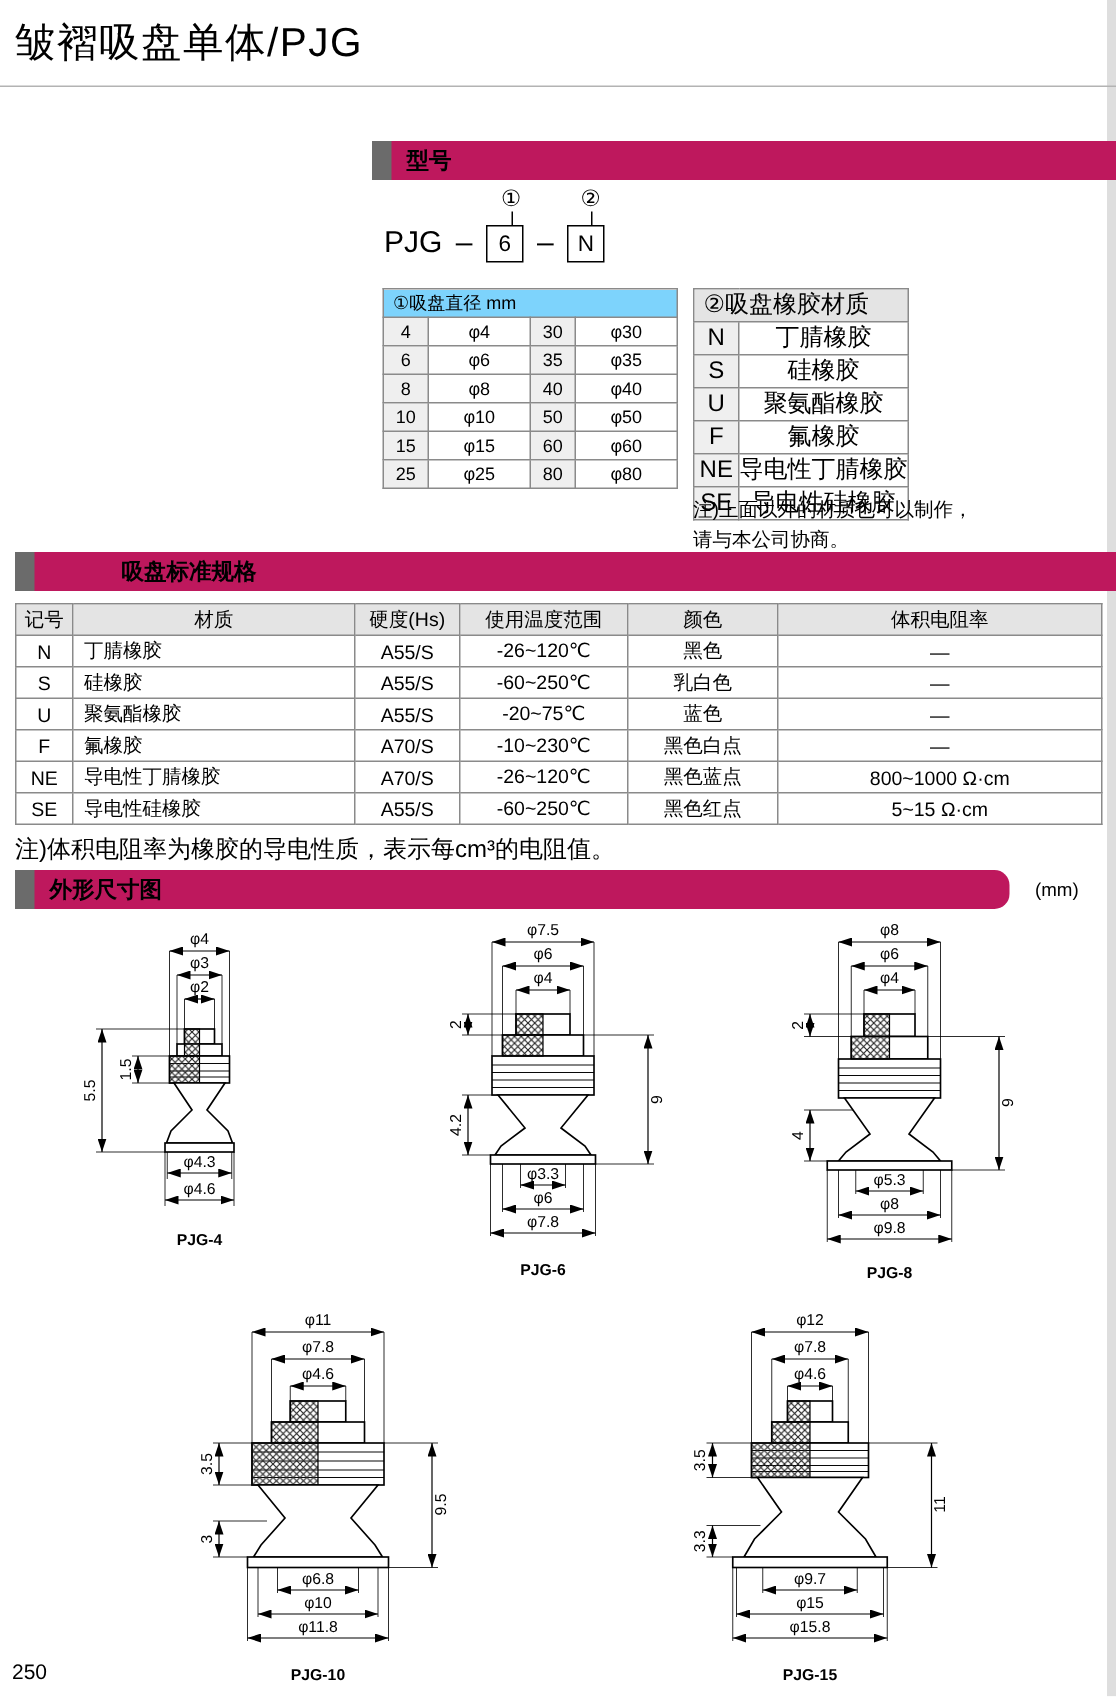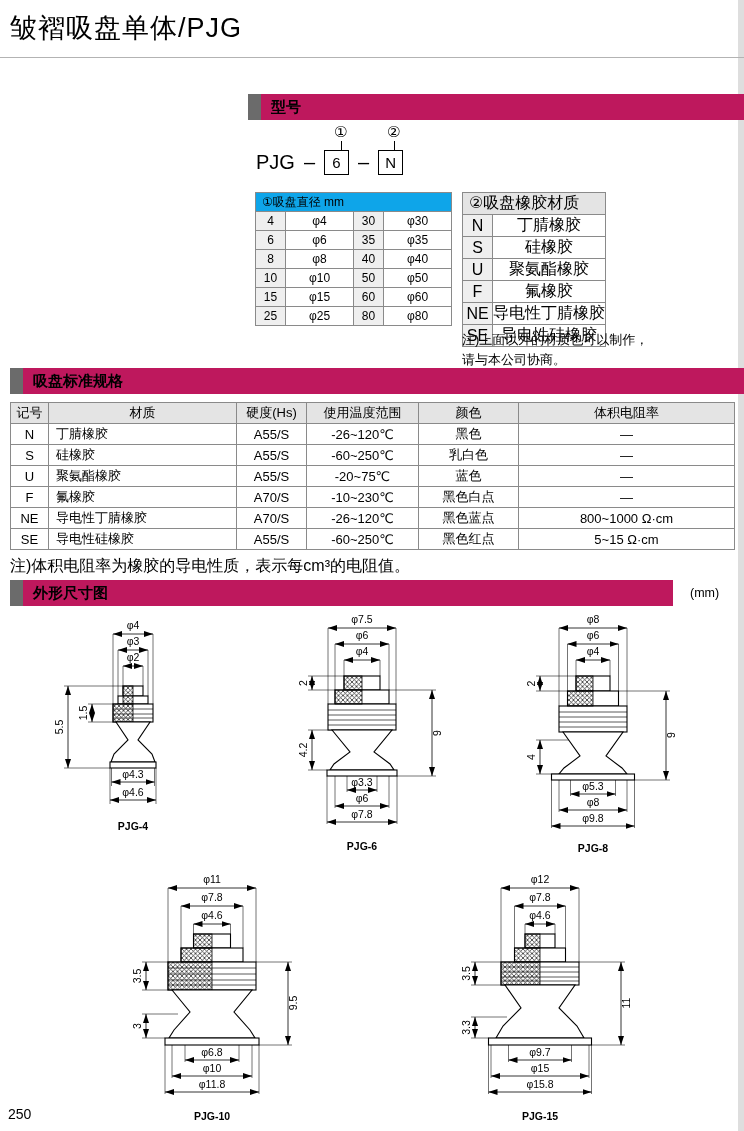--- a/index.html
+++ b/index.html
@@ -7,37 +7,37 @@
   .page { position:relative; width:744px; height:1131px; background:#fff; overflow:hidden; }
   .edge-strip { position:absolute; right:0; top:0; width:6px; height:100%; background:#dedede; }
 
   .title { position:absolute; left:10px; top:10px; margin:0; font-size:27px; font-weight:normal; letter-spacing:1px; }
   .title-rule { position:absolute; left:0; top:57px; width:744px; height:1px; background:#b3b3b3; }
 
   .secbar { position:absolute; height:26px; background:#be185d; display:flex; align-items:center; }
   .secbar .sq { width:13px; height:26px; background:#6b6b6b; margin-right:10px; flex:0 0 auto; }
   .secbar .lbl { font-size:15px; font-weight:bold; }
   .bar-model { left:248px; top:94px; width:496px; }
-  .bar-spec  { left:10px;  top:368px; width:734px; }
-  .bar-dims  { left:10px;  top:580px; width:663px; }
+  .bar-spec  { left:10px;  top:368px; width:734px;gap:48px; }
+  .bar-dims  { left:10px;  top:580px; width:663px;border-radius:10px; }
   .unit-label { position:absolute; left:690px; top:586px; font-size:12.5px; }
 
   .mcode { position:absolute; left:256px; top:150px; display:flex; align-items:center; gap:9px; font-size:20px; }
   .mcode .cbox { width:23px; height:23px; border:1.4px solid #000; display:flex; align-items:center; justify-content:center; font-size:15px; }
   .mk { position:absolute; font-size:15px; }
   .m1 { left:334px; top:123px; } .m2 { left:387px; top:123px; }
   .ml { position:absolute; width:1px; height:9px; background:#000; }
   .ml1 { left:341px; top:141px; } .ml2 { left:394px; top:141px; }
 
   table { border-collapse:collapse; table-layout:fixed; }
   td,th { border:1px solid #8a8a8a; font-weight:normal; overflow:hidden; white-space:nowrap; }
 
   .dia { position:absolute; left:255px; top:192px; }
   .dia td,.dia th { height:18px; font-size:12px; text-align:center; padding:0; }
-  .dia th { background:#0ea5e9; text-align:left; padding-left:6px; }
+  .dia th { background:#7dd3fc; text-align:left; padding-left:6px; }
   .dia .g { background:#efefef; }
   .dia .w-num { width:30px; } .dia .w-phi { width:68px; }
 
   .mat { position:absolute; left:462px; top:192px; }
   .mat td,.mat th { height:18px; font-size:16px; text-align:center; padding:0; }
   .mat th { background:#e4e4e4; text-align:left; padding-left:6px; }
   .mat .g { background:#efefef; }
   .mat .w-code { width:30px; } .mat .w-name { width:96px; }
 
   .matnote { position:absolute; left:462px; top:330px; width:192px; font-size:13px; line-height:1.5; }

